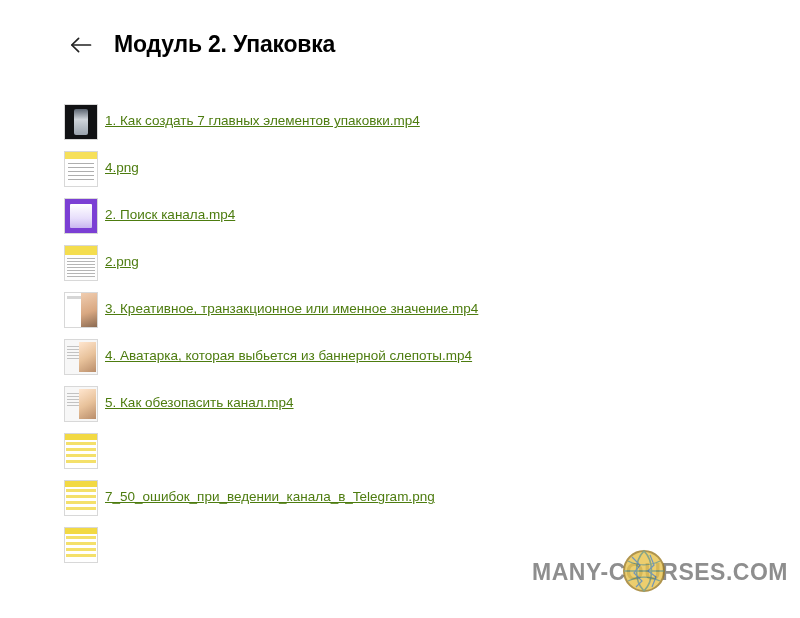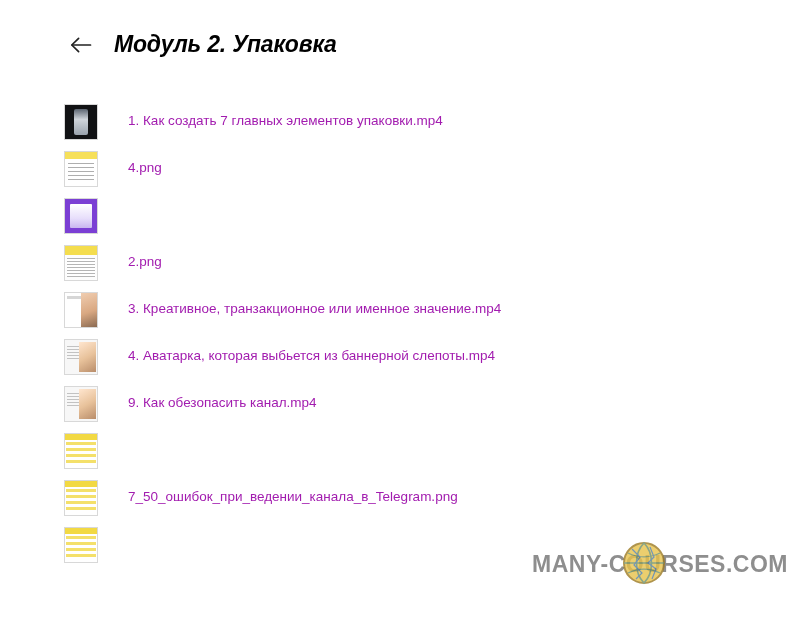--- a/index.html
+++ b/index.html
@@ -23,21 +23,20 @@
     box-sizing: border-box;
   }
 
   
   .header {
     display: flex;
     align-items: center;
     padding: 28px 0 0 64px;
     height: 62px;
     box-sizing: border-box;
-    font-style: italic;
   }
   .back-button {
     width: 34px;
     height: 34px;
     display: flex;
     align-items: center;
     justify-content: center;
     cursor: pointer;
     border: none;
     background: transparent;
@@ -79,25 +78,26 @@
     background: #ffffff;
     overflow: hidden;
     position: relative;
     box-sizing: border-box;
   }
   .thumb .thumb-inner {
     position: absolute;
     inset: 0;
   }
   .file-name {
-    margin-left: 30px;
+    margin-left: 7px;
     font-size: 13.5px;
-    color: #a21caf;
+    color: #4d7c0f;
     line-height: 1.2;
     white-space: nowrap;
+    text-decoration: underline;
   }
 
   
   .t-phone .thumb-inner {
     background: #111214;
   }
   .t-phone .thumb-inner::after {
     content: "";
     position: absolute;
     left: 9px; top: 4px; right: 9px; bottom: 4px;
@@ -199,21 +199,21 @@
     left: 1px; top: 8px; right: 1px; bottom: 2px;
     background:
       repeating-linear-gradient(180deg,#f4e06a 0px,#f4e06a 3px,#ffffff 3px,#ffffff 6px),
       repeating-linear-gradient(90deg,#cccccc 0px,#cccccc 1px,transparent 1px,transparent 8px);
   }
 
   
   .watermark {
     position: absolute;
     right: 12px;
-    bottom: 40px;
+    bottom: 32px;
     display: flex;
     align-items: center;
     gap: 0px;
     pointer-events: none;
     user-select: none;
   }
   .watermark .wm-text {
     font-size: 23px;
     font-weight: bold;
     color: #7b7b7b;
@@ -259,20 +259,21 @@
       <div class="thumb t-doc">
           <div class="thumb-inner"></div>
         </div>
       <div class="file-name">4.png</div>
     </li>
 
     <li class="file-row">
       <div class="thumb t-app">
           <div class="thumb-inner"></div>
         </div>
+      <div class="file-name">2. Поиск канала.mp4</div>
     </li>
 
     <li class="file-row">
       <div class="thumb t-doc2">
           <div class="thumb-inner"></div>
         </div>
       <div class="file-name">2.png</div>
     </li>
 
     <li class="file-row">
@@ -287,21 +288,21 @@
           <div class="thumb-inner"></div>
         </div>
       <div class="file-name">4. Аватарка, которая выбьется из баннерной слепоты.mp4</div>
     </li>
 
 
     <li class="file-row">
       <div class="thumb t-person2">
           <div class="thumb-inner"></div>
         </div>
-      <div class="file-name">9. Как обезопасить канал.mp4</div>
+      <div class="file-name">5. Как обезопасить канал.mp4</div>
     </li>
 
     <li class="file-row">
       <div class="thumb t-tablegrid">
           <div class="thumb-inner"></div>
         </div>
     </li>
 
     <li class="file-row">
       <div class="thumb t-tablegrid">

